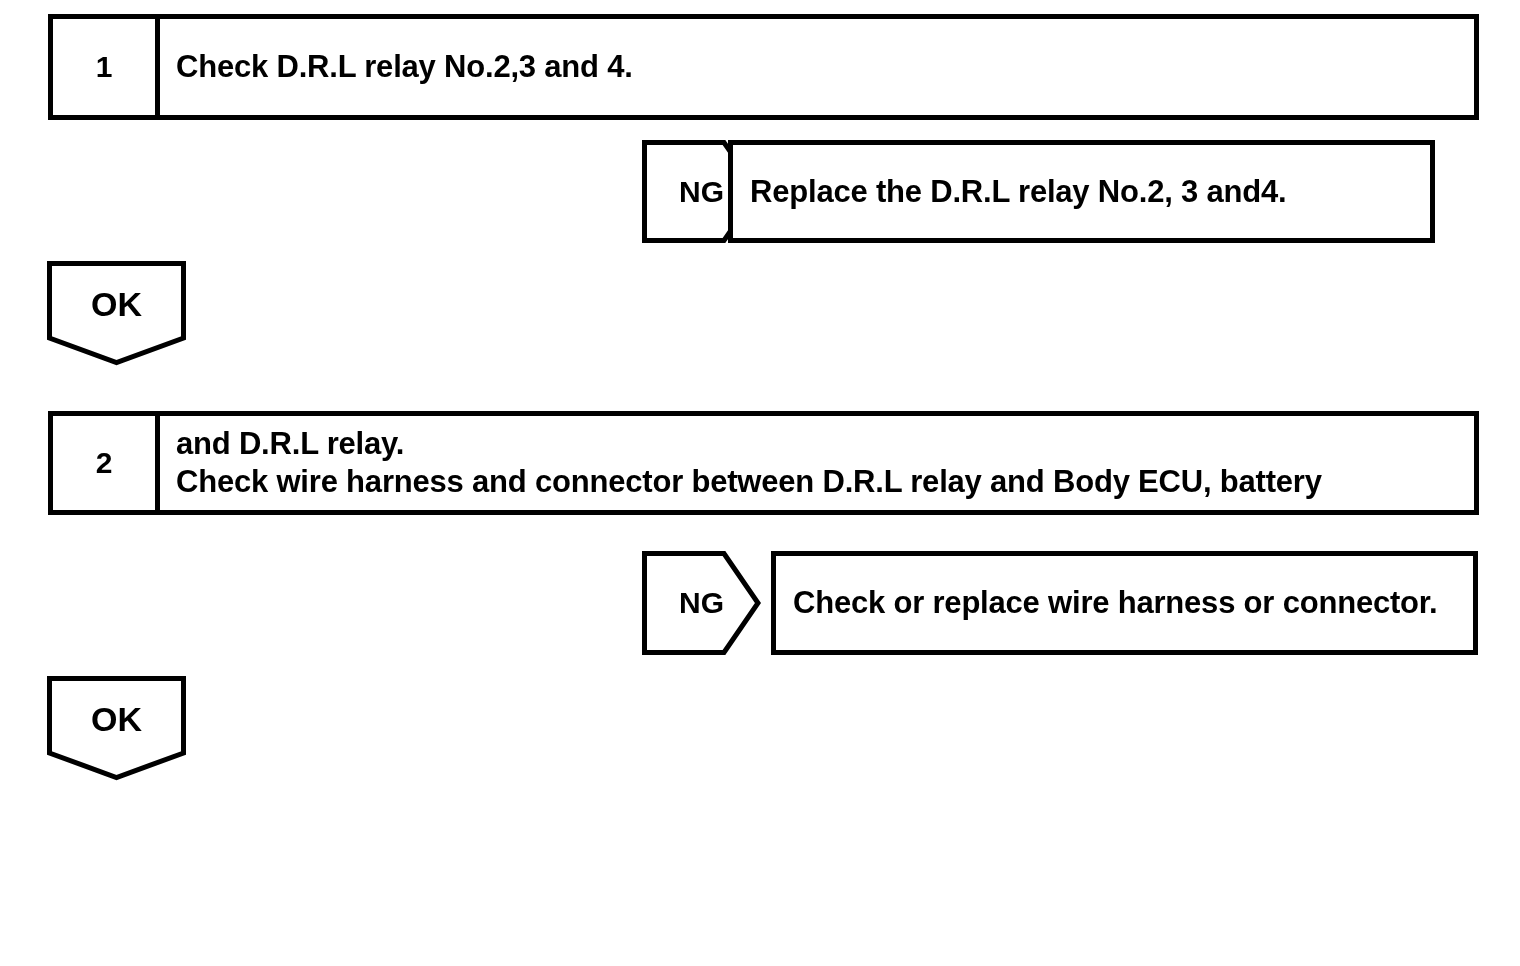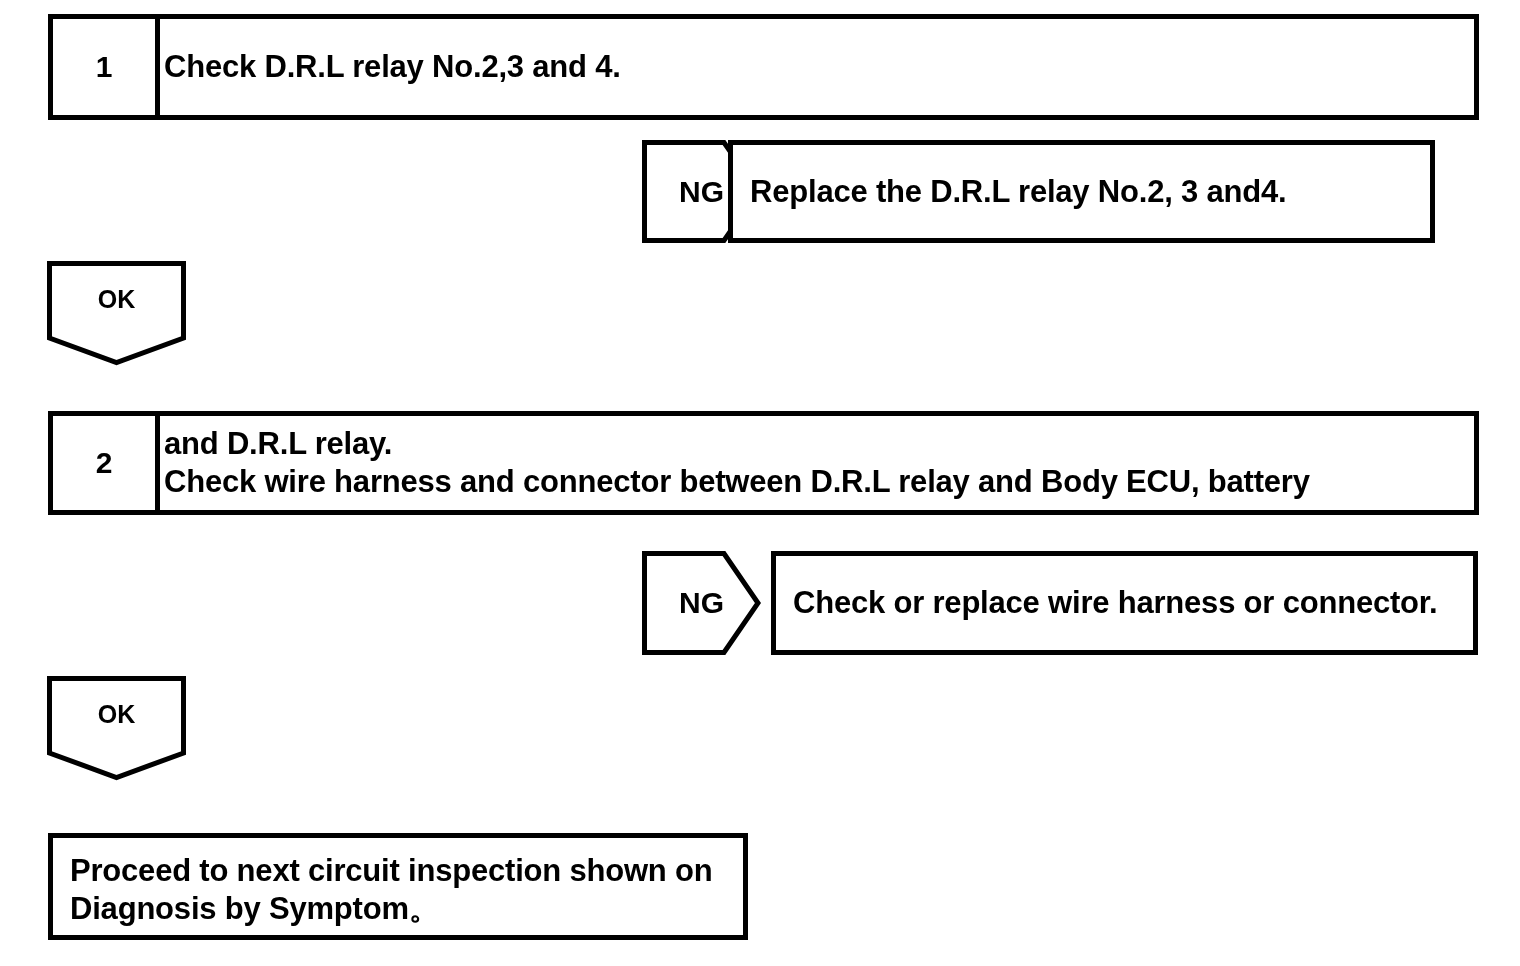--- a/index.html
+++ b/index.html
@@ -39,21 +39,21 @@
     justify-content: center;
     font-weight: bold;
     font-size: 30px;
     line-height: 1;
   }
   .step-text {
     box-sizing: border-box;
     flex: 1 1 auto;
     display: flex;
     align-items: center;
-    padding-left: 4px;
+    padding-left: 16px;
     padding-right: 10px;
     font-weight: bold;
     font-size: 31px;
     line-height: 1.22;
     letter-spacing: -0.2px;
   }
   .step-text.two-line {
     align-items: center;
   }
 
@@ -110,21 +110,21 @@
     left: 0;
   }
   .ok-arrow .arrow-label {
     position: absolute;
     z-index: 2;
     top: 26px;
     left: 0;
     width: 100%;
     text-align: center;
     font-weight: bold;
-    font-size: 25px;
+    font-size: 34px;
     line-height: 1;
   }
 </style>
 </head>
 <body>
 
 <div id="flow-root">
 
   <div class="step-box" style="left:48px; top:14px; width:1431px; height:106px;">
     <div class="step-num">1</div>
@@ -166,20 +166,14 @@
 
   <div class="result-box" style="left:771px; top:551px; width:707px; height:104px;">Check or replace wire harness or connector.</div>
 
   <div class="ok-arrow" style="left:47px; top:676px; width:139px; height:105px;">
     <svg width="139" height="105" viewBox="0 0 139 105" aria-hidden="true">
       <polygon points="2.5,2.5 136.5,2.5 136.5,77 69.5,101.5 2.5,77" fill="#ffffff" stroke="#000000" stroke-width="5" stroke-linejoin="miter"></polygon>
     </svg>
     <span class="arrow-label">OK</span>
   </div>
 
-  <div class="result-box top-align" style="left:48px; top:833px; width:700px; height:107px;">
-    <span style="display:block;">
-      <span style="display:block;">Proceed to next circuit inspection shown on</span>
-      <span style="display:block;">Diagnosis by Symptom。</span>
-    </span>
-  </div>
 
 </div>
 
 </body></html>

